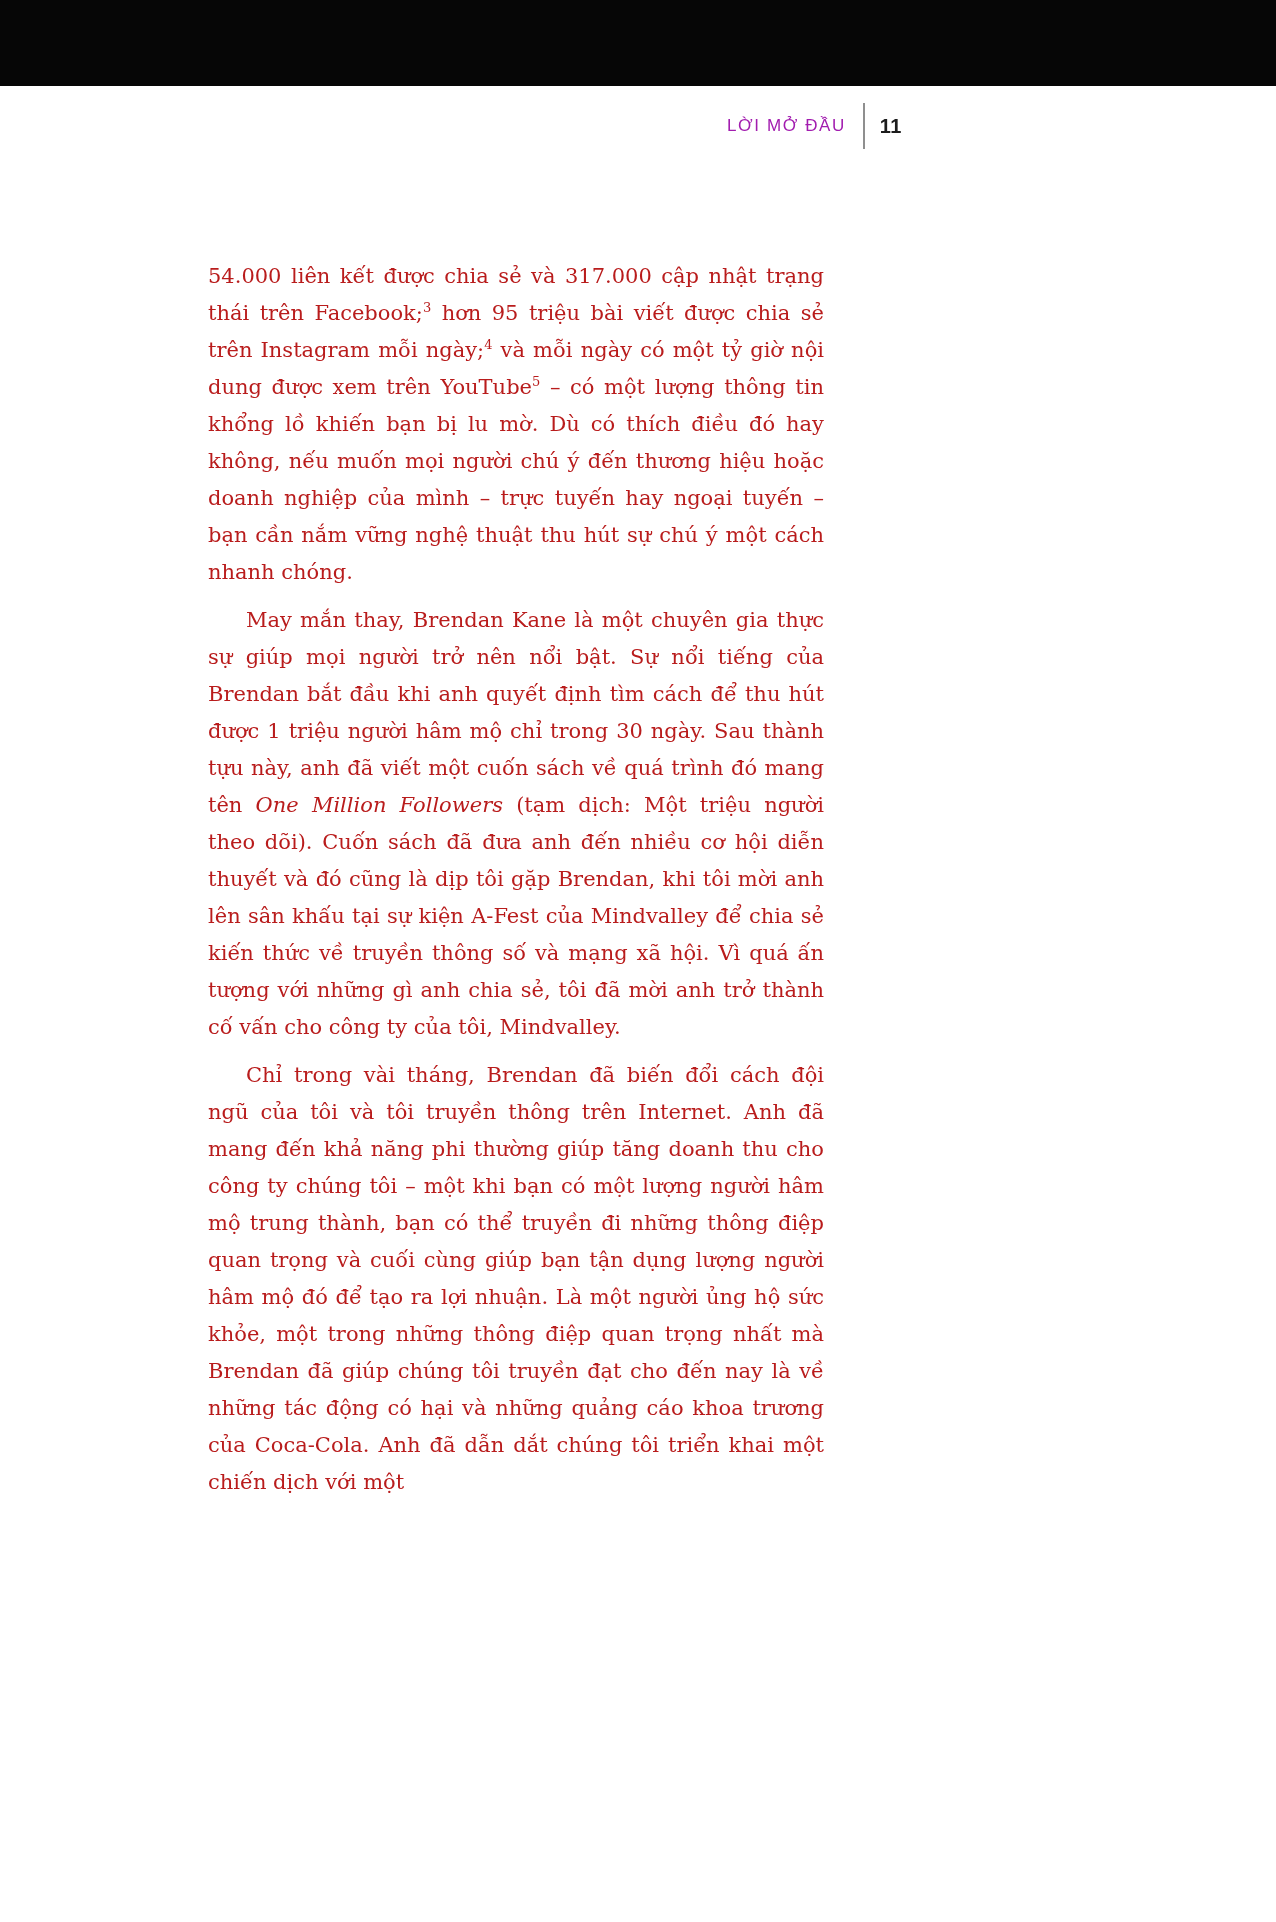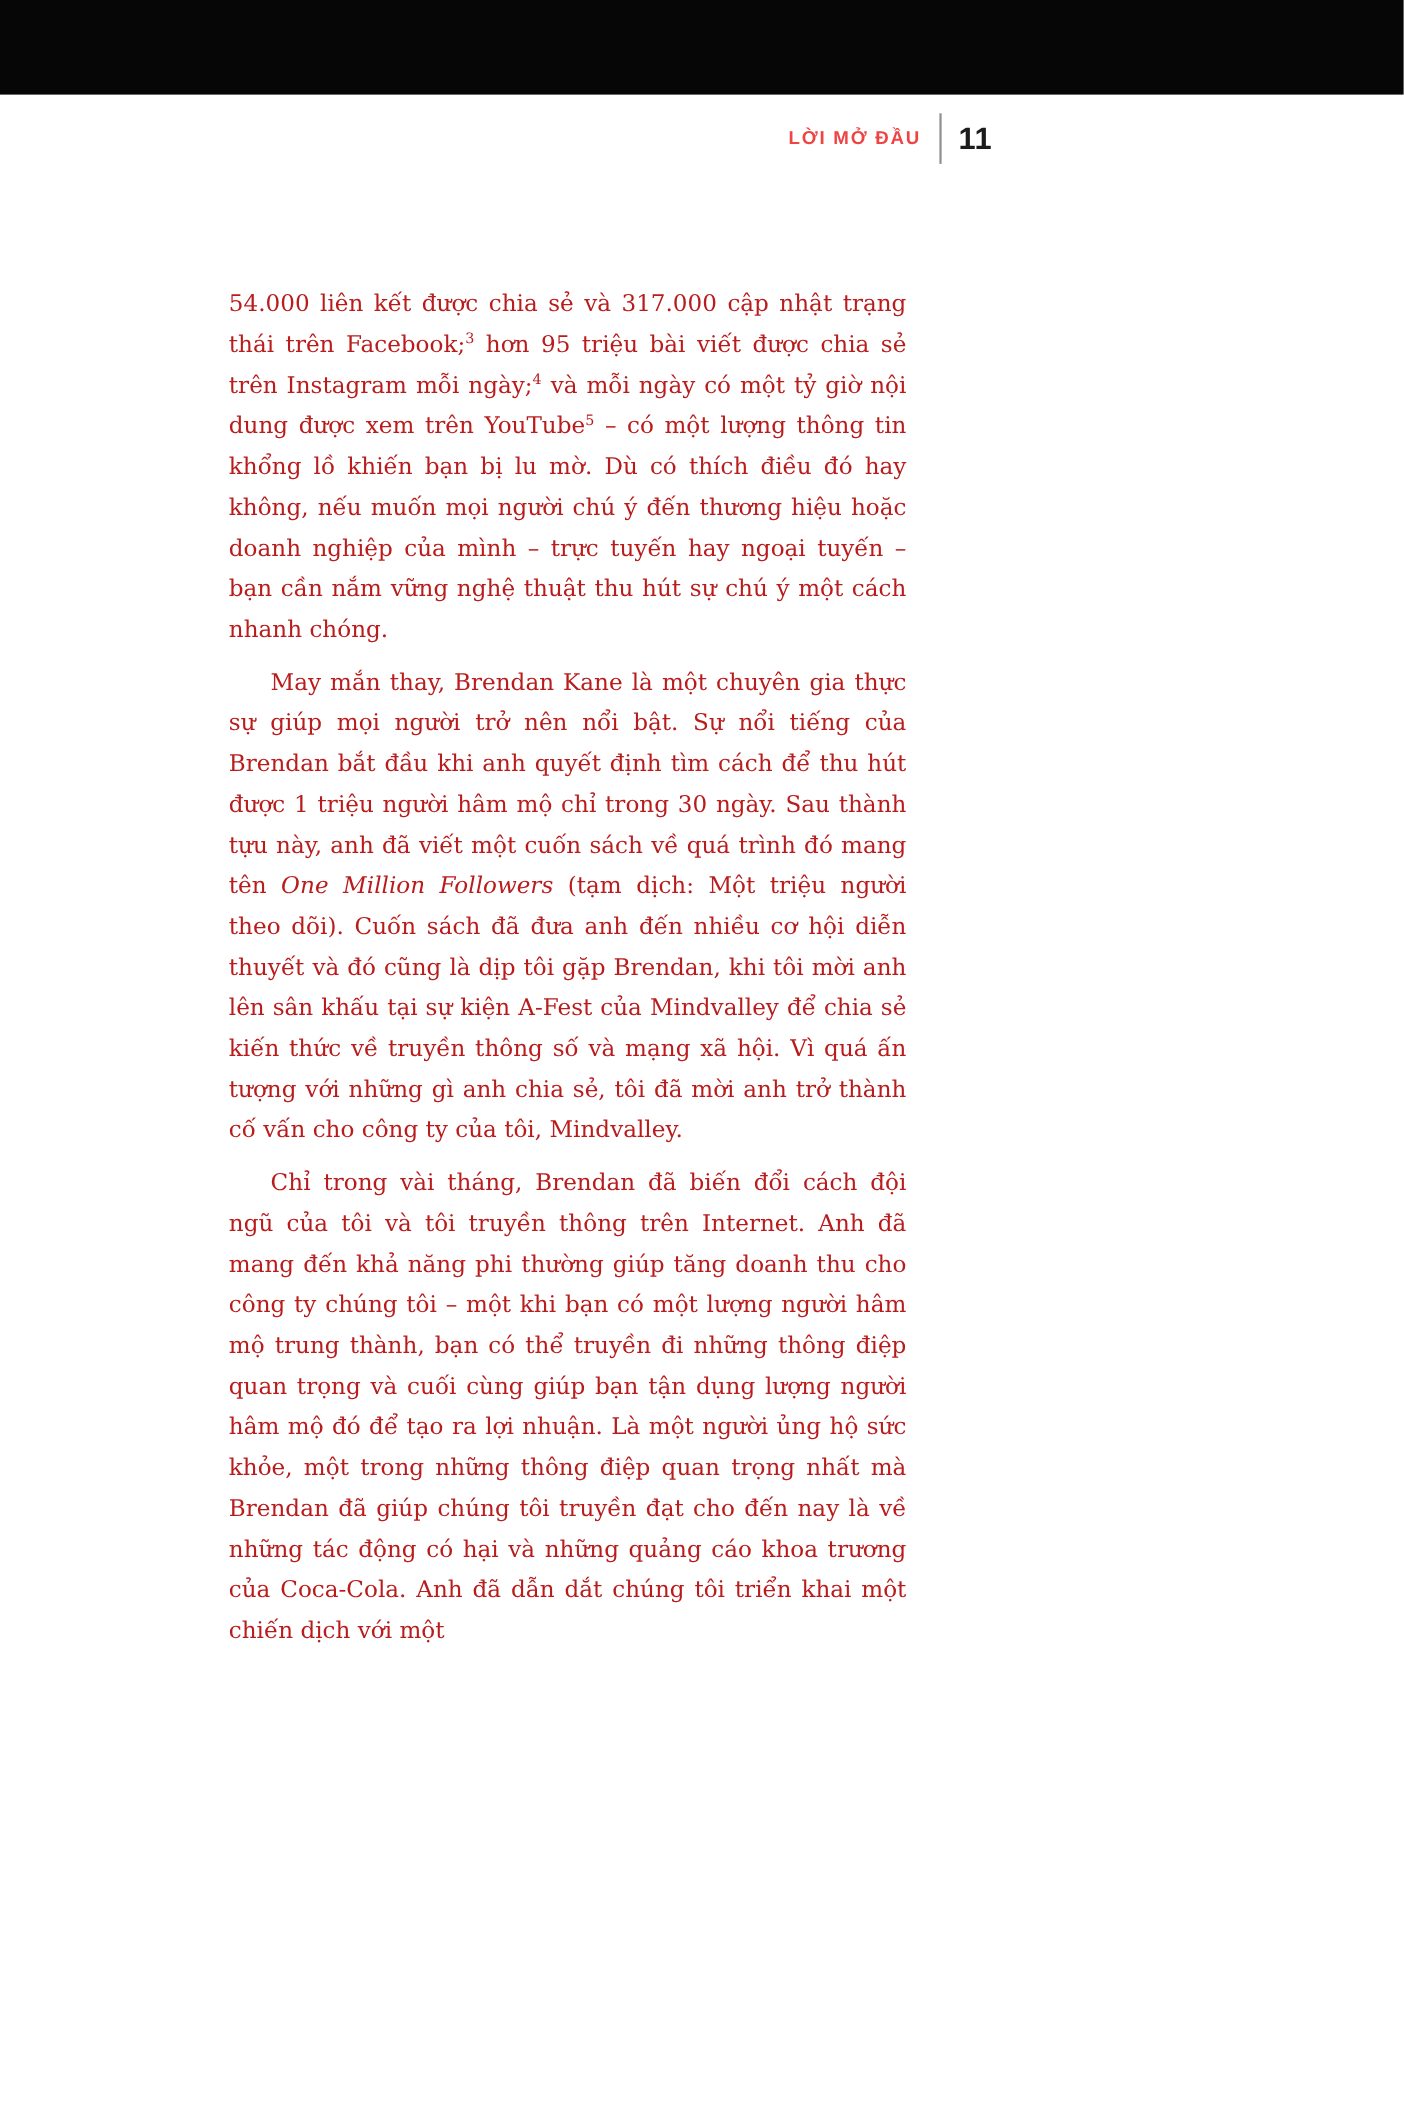--- a/index.html
+++ b/index.html
@@ -25,32 +25,31 @@
     width: 1276px;
     display: flex;
     justify-content: flex-end;
     align-items: center;
     padding-right: 374px;
   }
   .section-title {
     font-family: "Liberation Sans", sans-serif;
     font-size: 17px;
     letter-spacing: 1.6px;
-    color: #ef4444;
-    font-weight: bold;
+    color: #a21caf;
   }
   .header-divider {
     width: 2px;
     height: 46px;
     background: #8f8f8f;
     margin: 0 15px 0 17px;
   }
   .page-number {
     font-family: "Liberation Sans", sans-serif;
-    font-size: 28px;
+    font-size: 20px;
     font-weight: bold;
     color: #1c1c1c;
     letter-spacing: 0.5px;
   }
   .content {
     position: absolute;
     top: 258px;
     left: 208px;
     width: 616px;
     color: #b91c1c;

